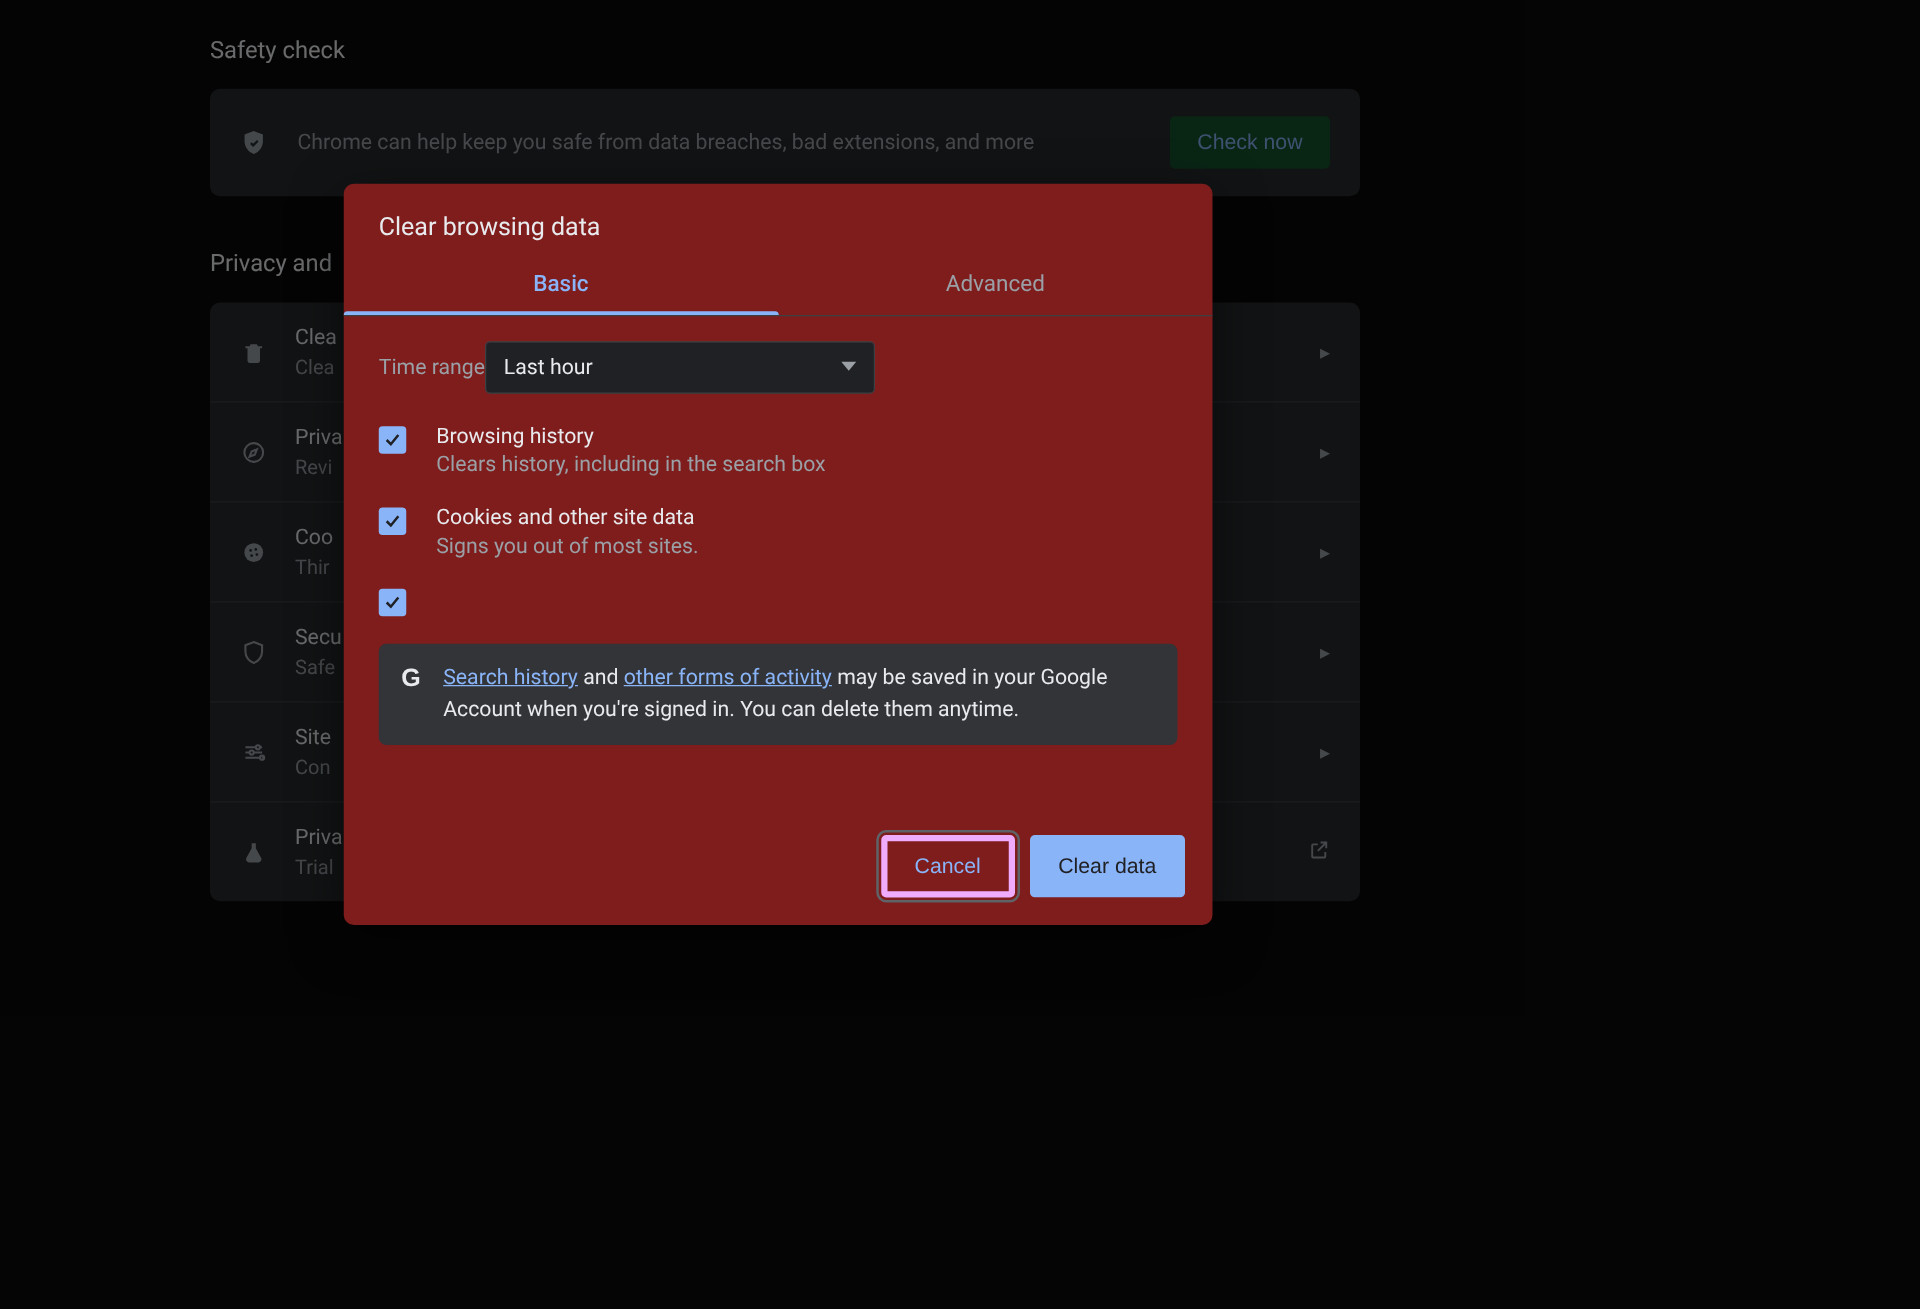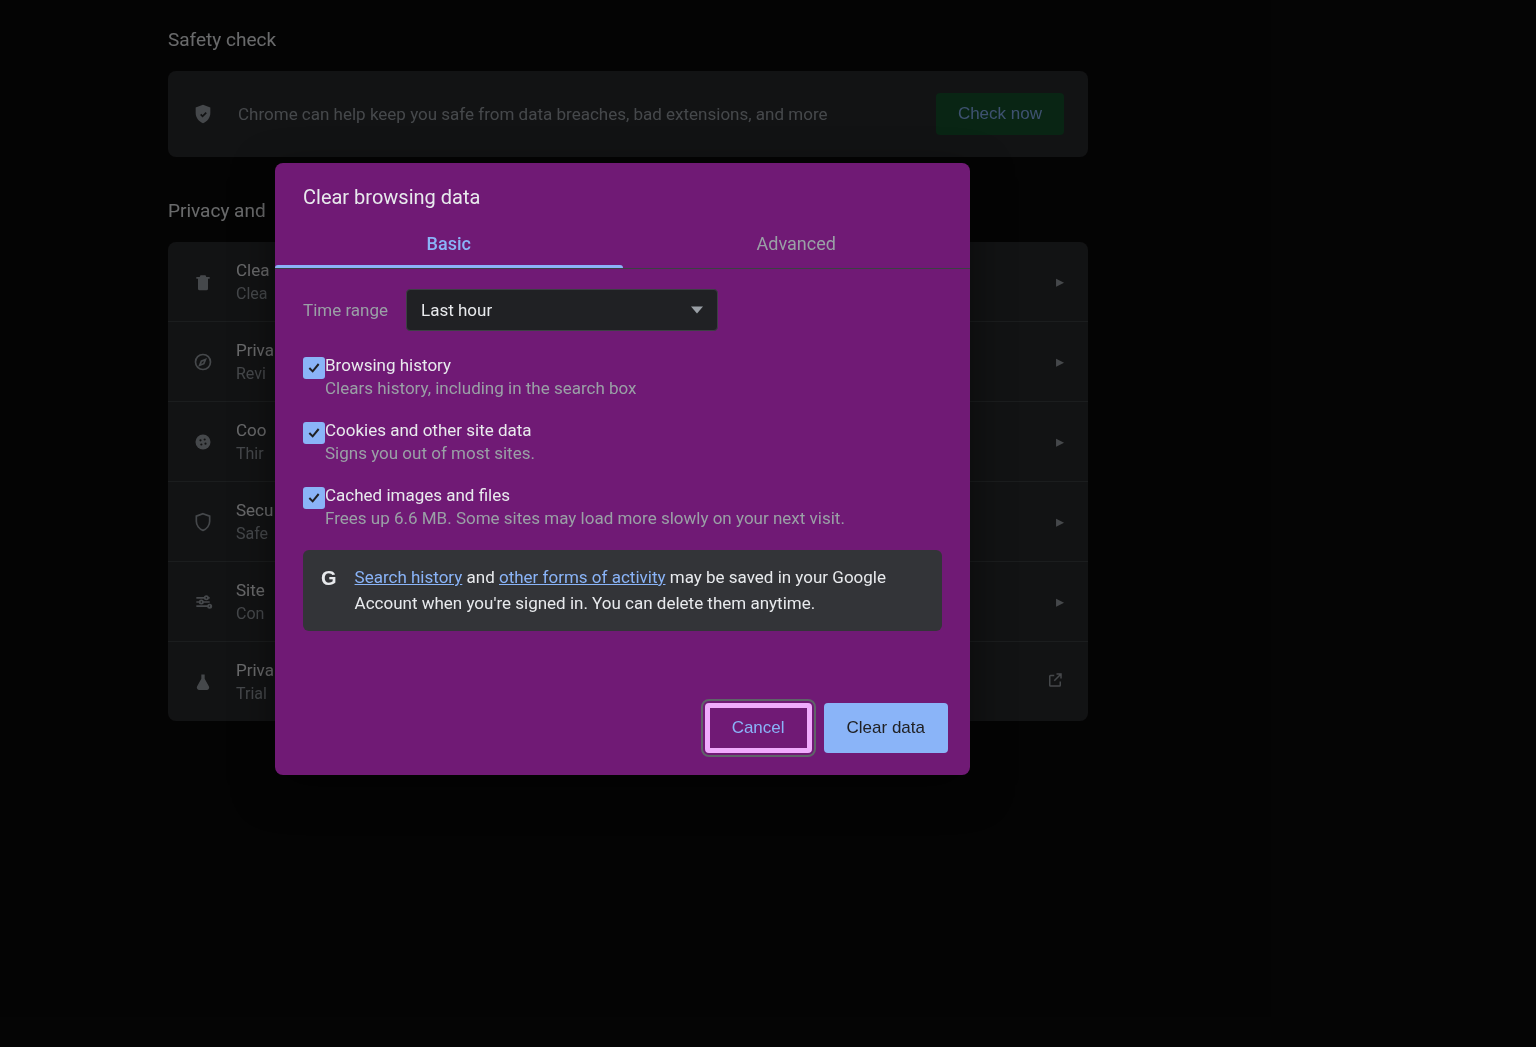--- a/index.html
+++ b/index.html
@@ -76,24 +76,24 @@
   
   .dim {
     position: absolute;
     inset: 0;
     background: rgba(0,0,0,0.55);
   }
 
   
   .dialog {
     position: absolute;
-    top: 163px;
+    top: 147px;
     left: 275px;
     width: 695px;
-    background: #701a75;
+    background: #7f1d1d;
     border-radius: 8px;
     box-shadow: 0 12px 40px rgba(0,0,0,0.5);
     color: #e8eaed;
   }
   .dialog-title {
     padding: 22px 28px 12px 28px;
     font-size: 20px;
     font-weight: 400;
   }
   .tabs {
@@ -120,38 +120,38 @@
     height: 3px;
     background: #8ab4f8;
     border-radius: 3px 3px 0 0;
   }
   .dialog-body {
     padding: 20px 28px 0 28px;
   }
   .time-row {
     display: flex;
     align-items: center;
-    gap: 18px;
     margin-bottom: 24px;
   }
   .time-label { font-size: 17px; color: #9aa0a6; }
   .select {
     display: flex;
     align-items: center;
     justify-content: space-between;
     width: 312px;
     background: #202124;
     border: 1px solid #3c4043;
     border-radius: 4px;
     padding: 10px 14px;
     font-size: 17px;
     color: #e8eaed;
   }
   .chk-row {
     display: flex;
+    gap: 24px;
     margin-bottom: 22px;
     margin-top: 12px;
   }
   .chk {
     width: 22px; height: 22px;
     border-radius: 3px;
     background: #8ab4f8;
     display: flex;
     align-items: center;
     justify-content: center;
@@ -369,24 +369,20 @@
         <div class="t2">Signs you out of most sites.</div>
       </div>
     </div>
 
     <div class="chk-row">
       <div class="chk">
         <svg width="16" height="16" viewBox="0 0 24 24" fill="none" stroke-width="3">
             <path d="M5 12l5 5 9-11"></path>
           </svg>
       </div>
-      <div class="chk-text">
-        <div class="t1">Cached images and files</div>
-        <div class="t2">Frees up 6.6 MB. Some sites may load more slowly on your next visit.</div>
-      </div>
     </div>
 
     <div class="info-box">
       <div class="g">G</div>
       <div class="info-text">
         <a href="#">Search history</a><span> and </span><a href="#">other forms of activity</a><span> may be saved in your Google Account when you're signed in. You can delete them anytime.</span>
       </div>
     </div>
   </div>
   <div class="dialog-footer">

